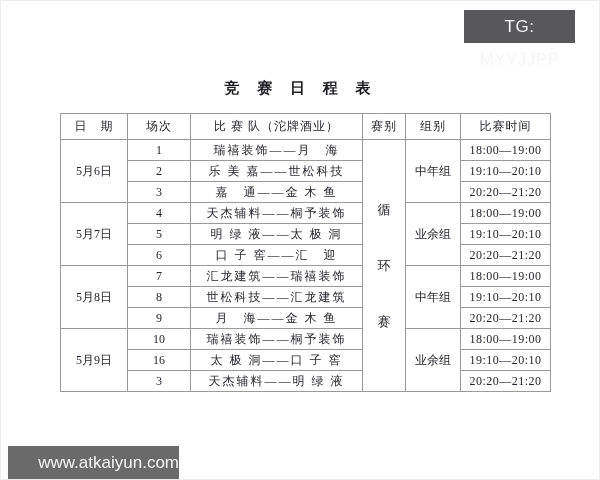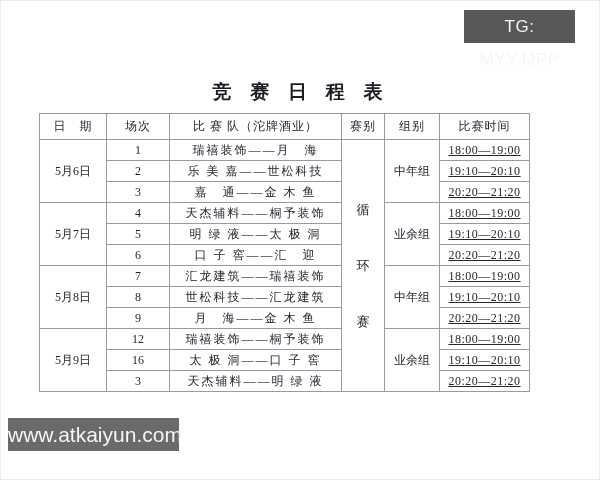--- a/index.html
+++ b/index.html
@@ -11,45 +11,45 @@
     border: 1px solid #ececec;
   }
   .badge-top {
     position: absolute; top: 9px; left: 463px; width: 111px; height: 33px;
     background: #58585a; color: #f5f5f5;
     font-family: "Liberation Sans", "DejaVu Sans", sans-serif;
     font-size: 17px; line-height: 33px; text-align: center;
     letter-spacing: 0.5px;
   }
   .watermark {
-    position: absolute; top: 417px; left: 7px; width: 171px; height: 33px;
+    position: absolute; top: 445px; left: 7px; width: 171px; height: 33px;
     background: #6a6a6a; color: #f5f5f5;
     font-family: "Liberation Sans", "DejaVu Sans", sans-serif;
-    font-size: 21px; line-height: 33px; text-align: right;
+    font-size: 17px; line-height: 33px; text-align: right;
   }
   .doc-title {
     position: absolute; top: 78px; left: 55px; width: 490px;
-    text-align: center; font-size: 19px; font-weight: bold;
+    text-align: center; font-size: 15px; font-weight: bold;
     color: #1c1c22; letter-spacing: 7px;
   }
   table.schedule {
-    position: absolute; top: 112px; left: 38px;
+    position: absolute; top: 112px; left: 59px;
     width: 490px; border-collapse: collapse; table-layout: fixed;
   }
   table.schedule th, table.schedule td {
     border: 1px solid #9a9a9a;
     text-align: center; vertical-align: middle;
     color: #26262e; font-size: 12px; font-weight: normal;
     overflow: hidden; white-space: nowrap;
     padding: 0;
   }
   table.schedule th { height: 26px; letter-spacing: 1px; }
   table.schedule td { height: 21px; }
   td.teams-cell { letter-spacing: 2px; }
-  td.time-cell { font-size: 12.5px; letter-spacing: 0.5px; text-decoration: underline; }
+  td.time-cell { font-size: 12.5px; letter-spacing: 0.5px; }
   td.no-cell { font-size: 12px; }
   td.category-cell { vertical-align: middle; }
   .category-stack {
     display: flex; flex-direction: column; align-items: center;
     justify-content: center; gap: 38px; height: 100%;
     font-size: 13px; color: #26262e;
   }
 </style>
 </head>
 <body>
@@ -137,21 +137,21 @@
         <td class="time-cell">19:10—20:10</td>
       </tr>
       <tr>
         <td class="no-cell">9</td>
         <td class="teams-cell">月　海——金 木 鱼</td>
         <td class="time-cell">20:20—21:20</td>
       </tr>
 
       <tr>
         <td rowspan="3">5月9日</td>
-        <td class="no-cell">12</td>
+        <td class="no-cell">10</td>
         <td class="teams-cell">瑞禧装饰——桐予装饰</td>
         <td rowspan="3">业余组</td>
         <td class="time-cell">18:00—19:00</td>
       </tr>
       <tr>
         <td class="no-cell">16</td>
         <td class="teams-cell">太 极 洞——口 子 窖</td>
         <td class="time-cell">19:10—20:10</td>
       </tr>
       <tr>

